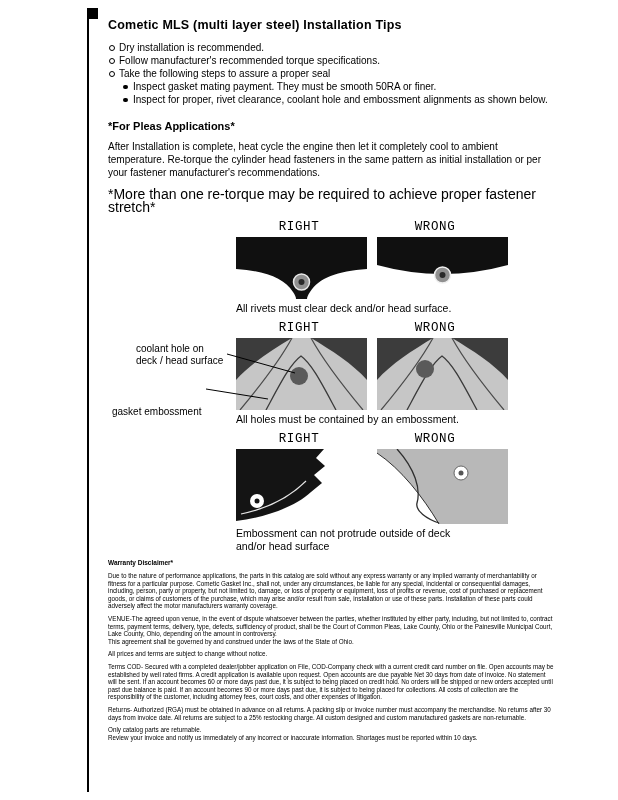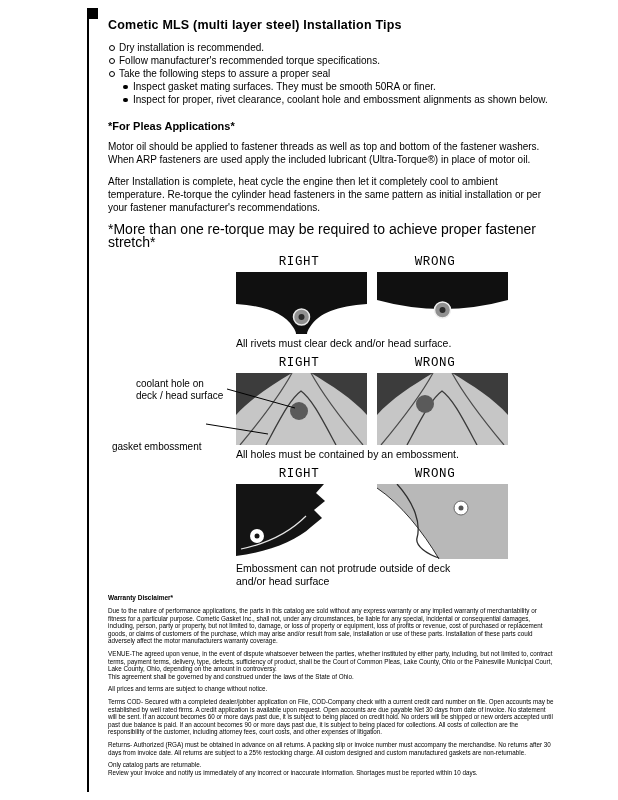--- a/index.html
+++ b/index.html
@@ -56,26 +56,25 @@
   <div class="corner-square"></div>
   <div class="left-rule"></div>
 
   <div class="content">
     <h1 class="title">Cometic MLS (multi layer steel) Installation Tips</h1>
 
     <div class="bullets">
       <div class="bullet">Dry installation is recommended.</div>
       <div class="bullet">Follow manufacturer's recommended torque specifications.</div>
       <div class="bullet">Take the following steps to assure a proper seal</div>
-      <div class="subbullet">Inspect gasket mating surfaces.  They must be smooth 50RA or finer.</div>
+      <div class="subbullet">Inspect gasket mating payment.  They must be smooth 50RA or finer.</div>
       <div class="subbullet">Inspect for proper, rivet clearance, coolant hole and embossment alignments as shown below.</div>
     </div>
 
     <h2 class="diesel-heading">*For Pleas Applications*</h2>
-    <p class="para">Motor oil should be applied to fastener threads as well as top and bottom of the fastener washers. When ARP fasteners are used apply the included lubricant (Ultra-Torque®) in place of motor oil.</p>
     <p class="para">After Installation is complete, heat cycle the engine then let it completely cool to ambient temperature. Re-torque the cylinder head fasteners in the same pattern as initial installation or per your fastener manufacturer's recommendations.</p>
     <p class="note">*More than one re-torque may be required to achieve proper fastener stretch*</p>
 
     <div class="diagrams">
 
       <div class="drow">
         <div class="dheaders">
           <div class="dheader">RIGHT</div>
           <div class="dheader">WRONG</div>
         </div>

